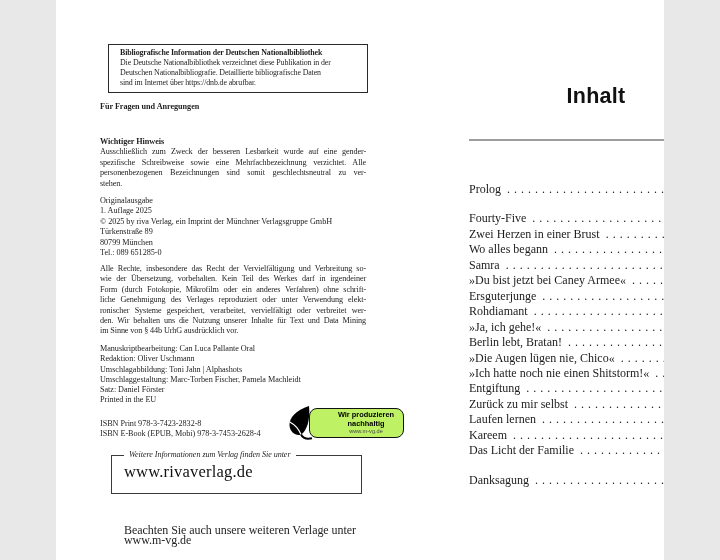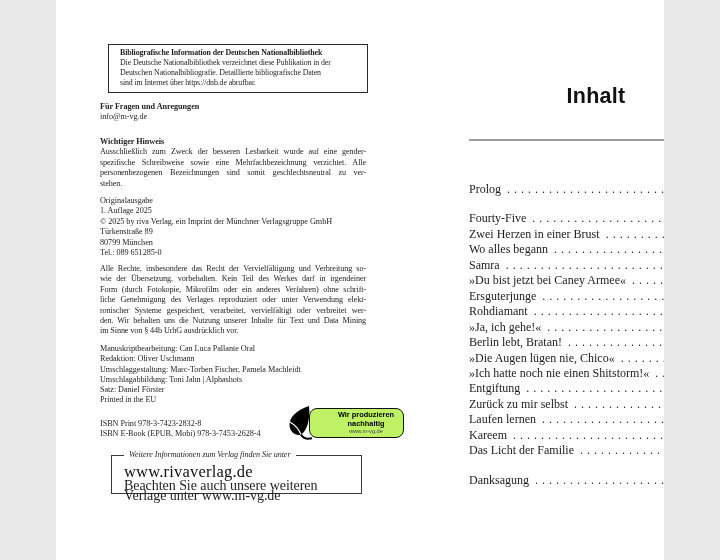--- a/index.html
+++ b/index.html
@@ -42,21 +42,21 @@
   
   .verlag-box {
     position:absolute; left:55px; top:455px; width:249px; height:37px;
     border:1px solid #3a3a3a; background:#fff;
   }
   .verlag-legend {
     position:absolute; top:-6px; left:12px; background:#fff; padding:0 5px;
     font-style:italic; font-size:8.1px; letter-spacing:-0.05px; white-space:nowrap;
   }
   .verlag-url { font-size:16.5px; line-height:17px; padding:7px 0 0 12px; letter-spacing:0.2px; color:#111; }
-  .verlag-note { font-size:14px; line-height:10px; padding:1px 0 0 12px; letter-spacing:-0.05px; }
+  .verlag-note { font-size:12px; line-height:10px; padding:1px 0 0 12px; letter-spacing:-0.05px;margin-top:44px; }
 
   
   .inhalt-title {
     position:absolute; left:413px; top:83px; width:254px; margin:0;
     text-align:center; font-family:"Liberation Sans", sans-serif;
     font-weight:700; font-size:21.5px; line-height:26px; color:#111; letter-spacing:0.3px;
   }
   .toc-rule { position:absolute; left:413px; top:139px; width:254px; height:1.6px; background:#9d9d9d; }
 
   .toc { position:absolute; left:413px; top:182px; width:254px; font-size:12px; color:#1b1b1b; }
@@ -82,21 +82,20 @@
       <div>
 
       <div class="ln">Die Deutsche Nationalbibliothek verzeichnet diese Publikation in der</div>
           <div class="ln">Deutschen Nationalbibliografie. Detaillierte bibliografische Daten</div>
           <div class="ln">sind im Internet über https://dnb.de abrufbar.</div>
         </div>
     </div>
 
     <div class="blk contact">
       <div class="b ln">Für Fragen und Anregungen</div>
-      <div class="ln">info@m-vg.de</div>
     </div>
 
     <div class="blk hinweis">
       <div class="b ln">Wichtiger Hinweis</div>
       <div class="jpara">
 
       <div class="jline">Ausschließlich zum Zweck der besseren Lesbarkeit wurde auf eine gender-</div>
           <div class="jline">spezifische Schreibweise sowie eine Mehrfachbezeichnung verzichtet. Alle</div>
           <div class="jline">personenbezogenen Bezeichnungen sind somit geschlechtsneutral zu ver-</div>
           <div class="jline">stehen.</div>
@@ -121,22 +120,22 @@
         <div class="jline">liche Genehmigung des Verlages reproduziert oder unter Verwendung elekt-</div>
         <div class="jline">ronischer Systeme gespeichert, verarbeitet, vervielfältigt oder verbreitet wer-</div>
         <div class="jline">den. Wir behalten uns die Nutzung unserer Inhalte für Text und Data Mining</div>
         <div class="jline">im Sinne von § 44b UrhG ausdrücklich vor.</div>
       </div>
 
     <div class="blk credits">
 
     <div class="ln">Manuskriptbearbeitung: Can Luca Pallante Oral</div>
         <div class="ln">Redaktion: Oliver Uschmann</div>
+        <div class="ln">Umschlagabbildung: Toni Jahn | Alphashots</div>
         <div class="ln">Umschlaggestaltung: Marc-Torben Fischer, Pamela Machleidt</div>
-        <div class="ln">Umschlagabbildung: Toni Jahn | Alphashots</div>
         <div class="ln">Satz: Daniel Förster</div>
         <div class="ln">Printed in the EU</div>
       </div>
 
     <div class="blk isbn">
 
     <div class="ln">ISBN Print 978-3-7423-2832-8</div>
         <div class="ln">ISBN E-Book (EPUB, Mobi) 978-3-7453-2628-4</div>
       </div>
 

